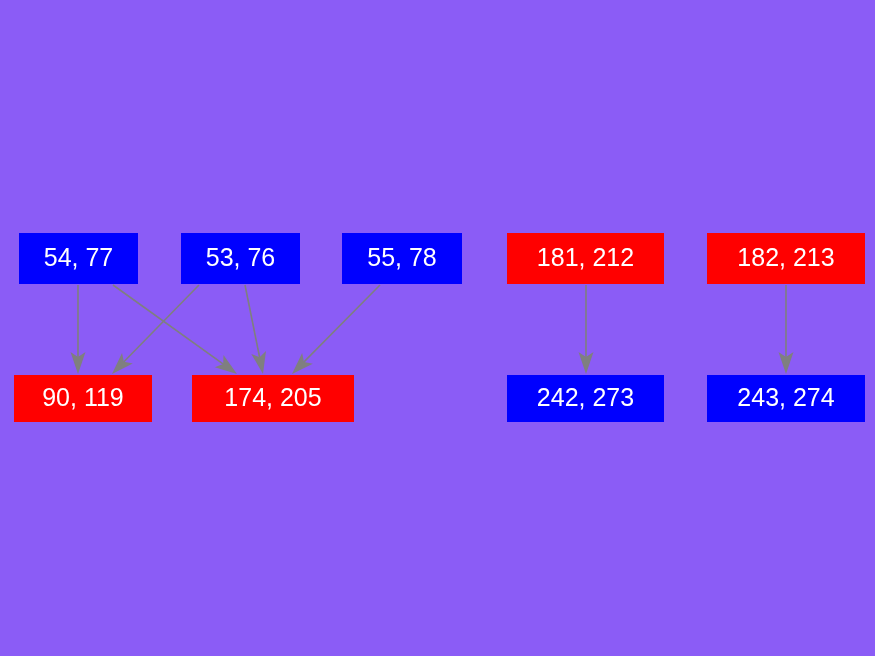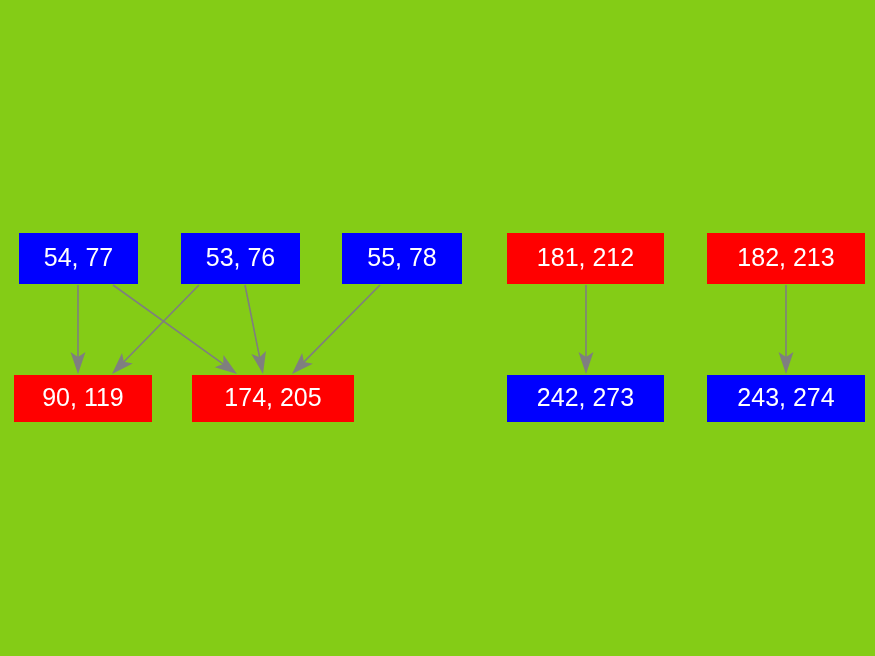--- a/index.html
+++ b/index.html
@@ -10,21 +10,21 @@
   body {
     width: 875px;
     height: 656px;
     overflow: hidden;
     font-family: "Liberation Sans", sans-serif;
   }
   #diagram-root {
     position: relative;
     width: 875px;
     height: 656px;
-    background: #84cc16;
+    background: #8b5cf6;
   }
   svg#graph {
     display: block;
     width: 875px;
     height: 656px;
   }
   .node-rect {
     stroke: none;
   }
   .node-label {

